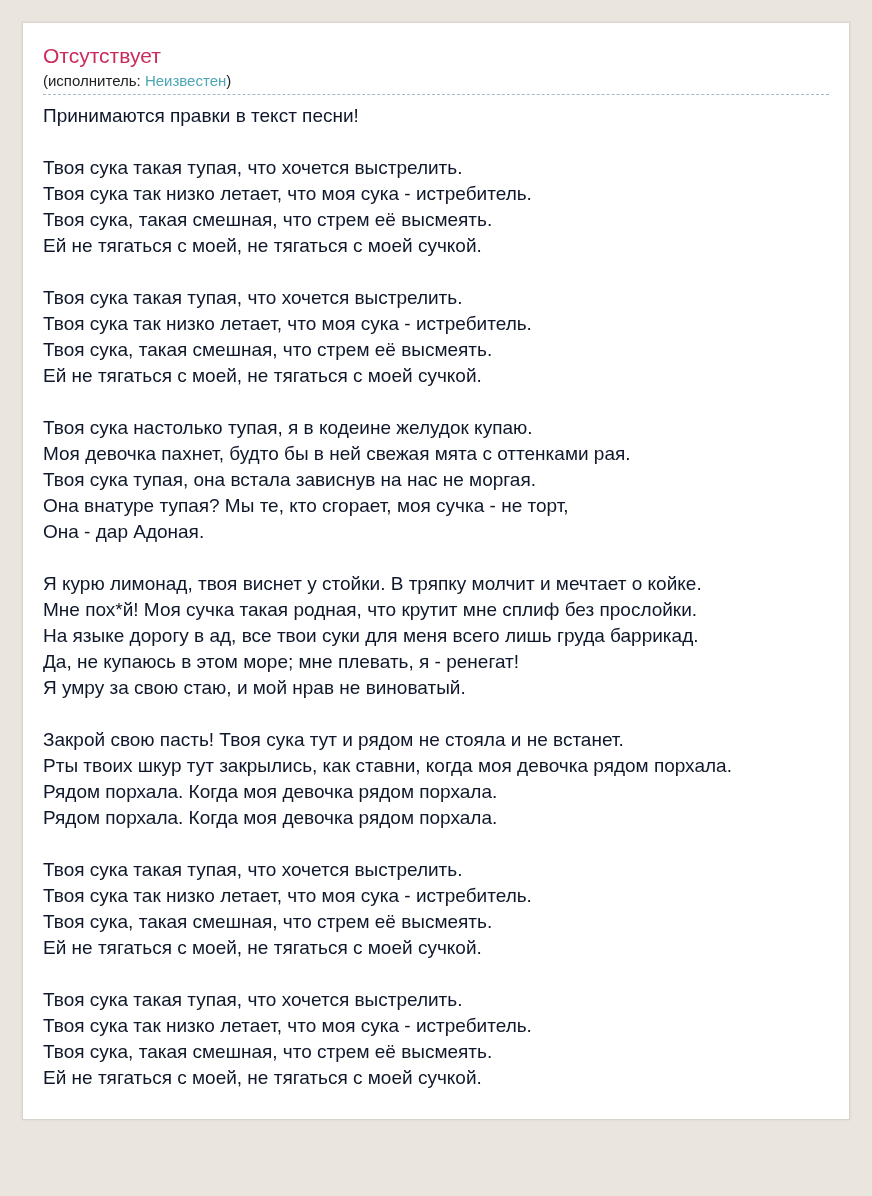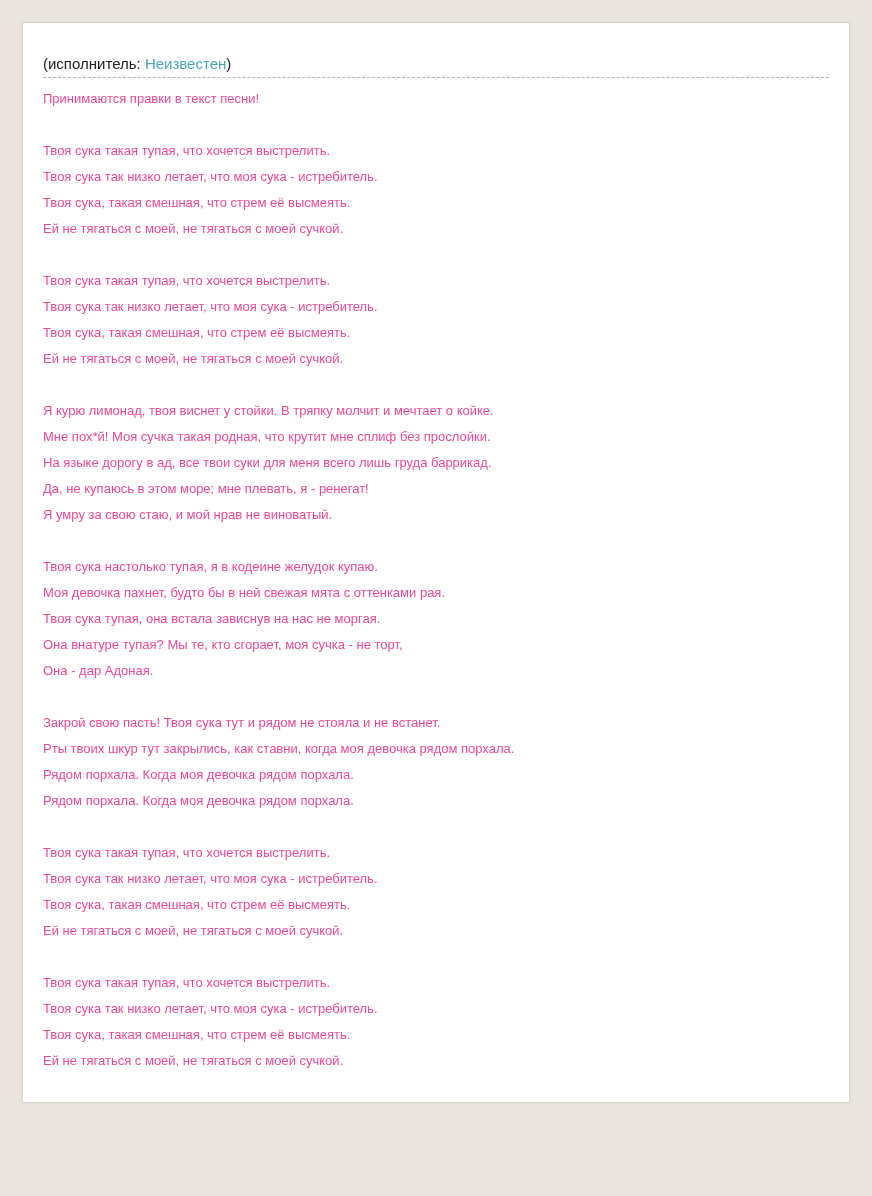--- a/index.html
+++ b/index.html
@@ -33,76 +33,77 @@
   }
   .song-title {
     margin: 0;
     font-size: 21px;
     line-height: 25px;
     font-weight: 400;
     color: #cb2a5c;
     cursor: pointer;
   }
   .artist-line {
-    margin-top: 11px;
+    margin-top: 3px;
     font-size: 15px;
     line-height: 19px;
     color: #222222;
   }
   .artist-link {
     color: #4ba6b4;
     text-decoration: none;
     cursor: pointer;
   }
   .lyrics {
     margin-top: 8px;
-    font-size: 13px;
+    font-size: 19px;
     line-height: 26px;
-    color: #ec4899;
+    color: #0f172a;
   }
   .verse {
     white-space: pre-line;
     margin: 0 0 26px 0;
   }
   .source-line {
     white-space: nowrap;
     background: #ffffff;
     margin: 0 -44px 0 0;
     padding-bottom: 26px;
   }
 </style>
 </head>
 <body>
 
 <div class="card">
 
   <div class="song-header">
+    <h1 class="song-title">Отсутствует</h1>
     <div class="artist-line"><span>(исполнитель: </span><a class="artist-link">Неизвестен</a><span>)</span></div>
   </div>
 
   <div class="lyrics">
     <div class="verse">Принимаются правки в текст песни!</div>
     <div class="verse">Твоя сука такая тупая, что хочется выстрелить.
 Твоя сука так низко летает, что моя сука - истребитель.
 Твоя сука, такая смешная, что стрем её высмеять.
 Ей не тягаться с моей, не тягаться с моей сучкой.</div>
     <div class="verse">Твоя сука такая тупая, что хочется выстрелить.
 Твоя сука так низко летает, что моя сука - истребитель.
 Твоя сука, такая смешная, что стрем её высмеять.
 Ей не тягаться с моей, не тягаться с моей сучкой.</div>
+    <div class="verse">Твоя сука настолько тупая, я в кодеине желудок купаю.
+Моя девочка пахнет, будто бы в ней свежая мята с оттенками рая.
+Твоя сука тупая, она встала зависнув на нас не моргая.
+Она внатуре тупая? Мы те, кто сгорает, моя сучка - не торт,
+Она - дар Адоная.</div>
     <div class="verse">Я курю лимонад, твоя виснет у стойки. В тряпку молчит и мечтает о койке.
 Мне пох*й! Моя сучка такая родная, что крутит мне сплиф без прослойки.
 На языке дорогу в ад, все твои суки для меня всего лишь груда баррикад.
 Да, не купаюсь в этом море; мне плевать, я - ренегат!
 Я умру за свою стаю, и мой нрав не виноватый.</div>
-    <div class="verse">Твоя сука настолько тупая, я в кодеине желудок купаю.
-Моя девочка пахнет, будто бы в ней свежая мята с оттенками рая.
-Твоя сука тупая, она встала зависнув на нас не моргая.
-Она внатуре тупая? Мы те, кто сгорает, моя сучка - не торт,
-Она - дар Адоная.</div>
     <div class="verse">Закрой свою пасть! Твоя сука тут и рядом не стояла и не встанет.
 Рты твоих шкур тут закрылись, как ставни, когда моя девочка рядом порхала.
 Рядом порхала. Когда моя девочка рядом порхала.
 Рядом порхала. Когда моя девочка рядом порхала.</div>
     <div class="verse">Твоя сука такая тупая, что хочется выстрелить.
 Твоя сука так низко летает, что моя сука - истребитель.
 Твоя сука, такая смешная, что стрем её высмеять.
 Ей не тягаться с моей, не тягаться с моей сучкой.</div>
     <div class="verse">Твоя сука такая тупая, что хочется выстрелить.
 Твоя сука так низко летает, что моя сука - истребитель.

